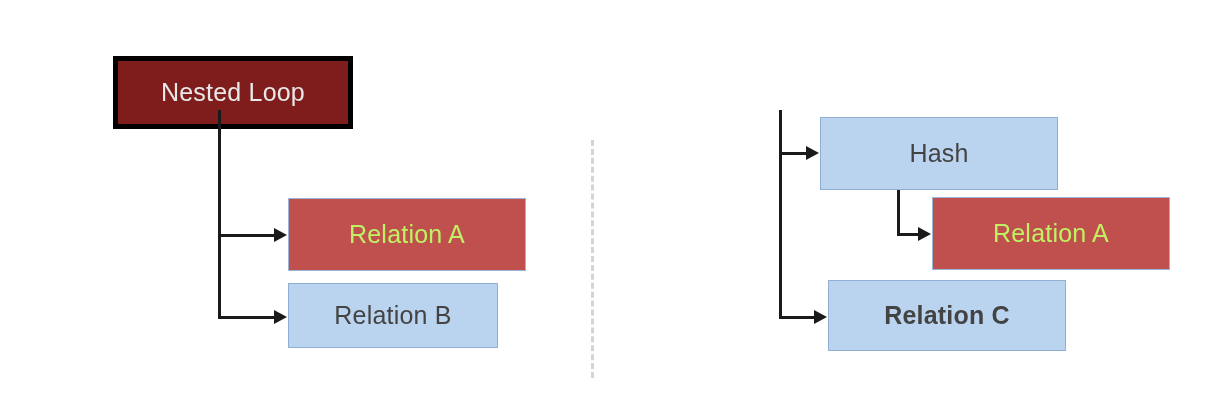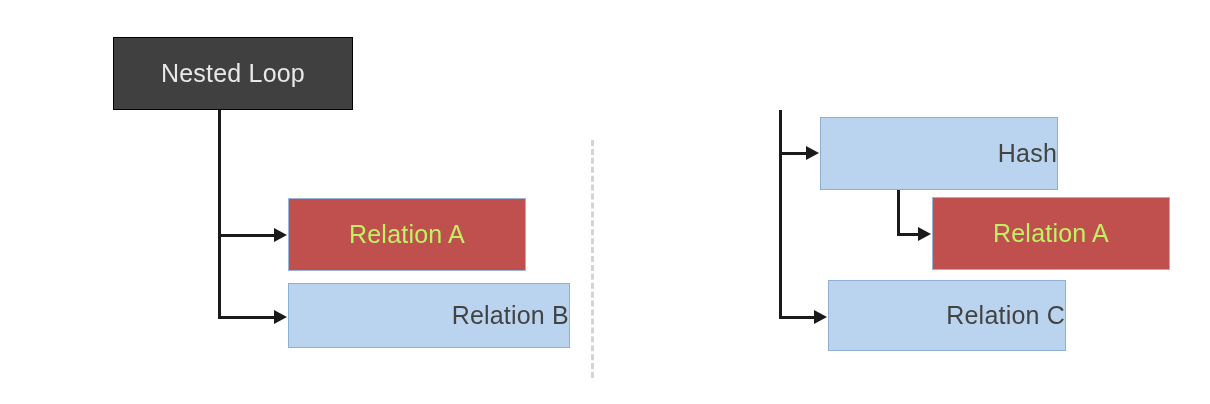--- a/index.html
+++ b/index.html
@@ -22,34 +22,34 @@
     box-sizing: border-box;
     display: flex;
     align-items: center;
     justify-content: center;
     font-size: 25px;
     letter-spacing: 0.2px;
     line-height: 1;
     white-space: nowrap;
   }
   .node-dark {
-    background: #404040;
-    border: 1px solid #000000;
+    background: #7f1d1d;
+    border: 5px solid #000000;
     color: #e8e8e8;
+    margin-top: 19px;
   }
   .node-red {
     background: #c0504d;
     border: 1px solid #9ab5d6;
     color: #bef264;
   }
   .node-light {
     background: #bad4ef;
     border: 1px solid #8fb0d2;
     color: #434343;
-    justify-content: flex-end;
   }
   .edge {
     position: absolute;
     background: #1a1a1a;
   }
   .edge-v { width: 3px; }
   .edge-h { height: 3px; }
   .arrowhead {
     position: absolute;
     width: 0;
@@ -78,21 +78,21 @@
   <div class="edge edge-h" style="left:218px; top:234px; width:58px;"></div>
   <div class="arrowhead" style="left:274px; top:228px;"></div>
 
   <div class="edge edge-h" style="left:218px; top:316px; width:58px;"></div>
   <div class="arrowhead" style="left:274px; top:310px;"></div>
 
   <div class="node node-red" style="left:288px; top:198px; width:238px; height:73px;">
     <span>Relation A</span>
   </div>
 
-  <div class="node node-light" style="left:288px; top:283px; width:282px; height:65px;">
+  <div class="node node-light" style="left:288px; top:283px; width:210px; height:65px;">
     <span>Relation B</span>
   </div>
 
   <div class="divider" style="left:591px; top:140px; height:238px;"></div>
 
 
   <div class="edge edge-v" style="left:779px; top:110px; height:209px;"></div>
 
   <div class="edge edge-h" style="left:779px; top:152px; width:30px;"></div>
   <div class="arrowhead" style="left:806px; top:146px;"></div>
@@ -105,17 +105,17 @@
   </div>
 
   <div class="edge edge-v" style="left:897px; top:190px; height:46px;"></div>
   <div class="edge edge-h" style="left:897px; top:233px; width:24px;"></div>
   <div class="arrowhead" style="left:918px; top:227px;"></div>
 
   <div class="node node-red" style="left:932px; top:197px; width:238px; height:73px;">
     <span>Relation A</span>
   </div>
 
-  <div class="node node-light" style="left:828px; top:280px; width:238px; height:71px;">
+  <div class="node node-light" style="left:828px; top:280px; width:238px; height:71px;font-weight:bold;">
     <span>Relation C</span>
   </div>
 
 </div>
 
 </body></html>

